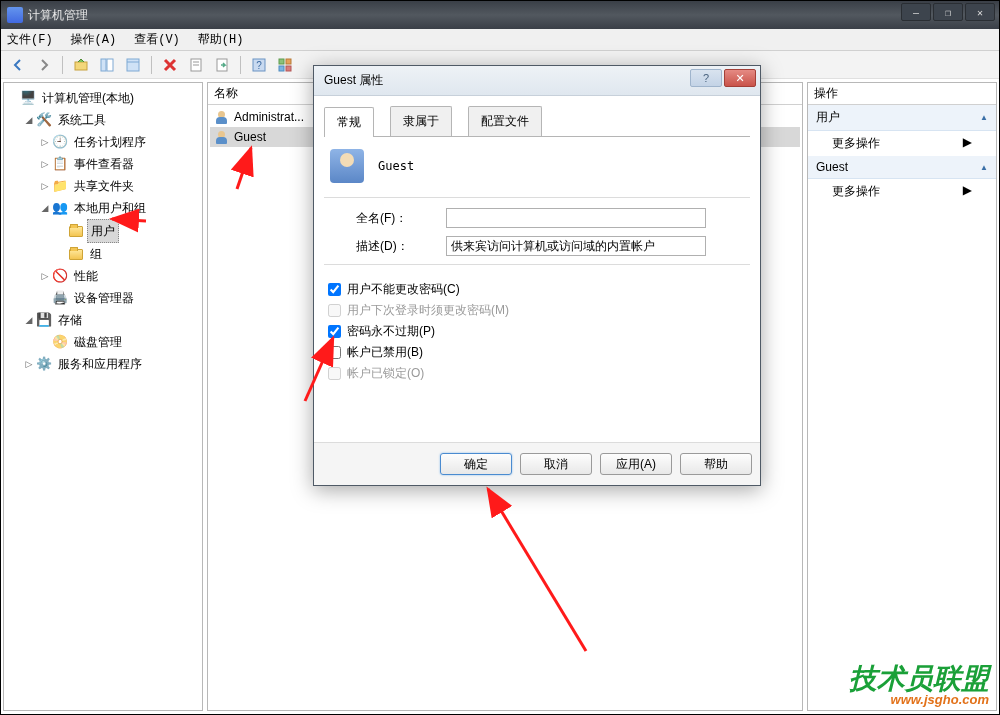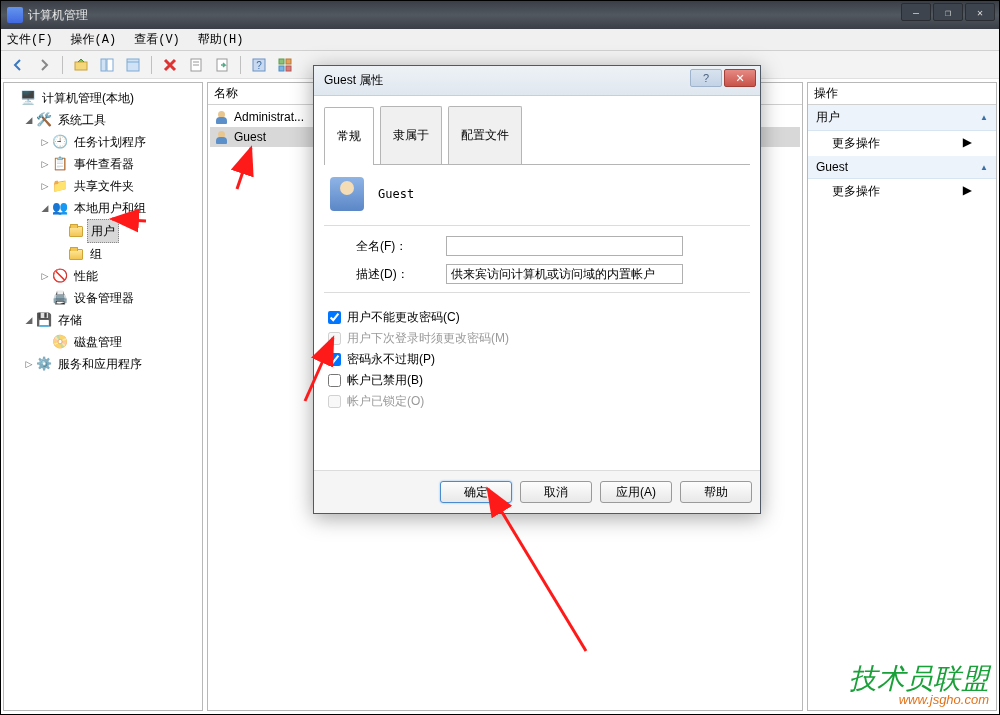--- a/index.html
+++ b/index.html
@@ -230,24 +230,24 @@
     background: #fff;
   }
 
   
   .tabs {
     display: flex;
     border-bottom: 1px solid #b5b5b5;
     margin-bottom: 8px;
   }
   .tab {
-    padding: 20px 12px;
+    padding: 6px 12px;
     border: 1px solid #b5b5b5;
     border-bottom: none;
-    margin-right: 6px;
+    margin-right: 16px;
     background: #f0f0f0;
     border-radius: 2px 2px 0 0;
     position: relative;
     font-family: Liberation Serif, serif;
   }
   .tab.active {
     background: #fff;
     top: 1px;
   }
 
@@ -285,21 +285,21 @@
     align-items: center;
     margin-bottom: 8px;
     padding-left: 4px;
   }
   .form-row label:first-child {
     width: 90px;
     flex-shrink: 0;
     margin-left: 28px;
   }
   .form-row input[type=text] {
-    width: 237px;
+    width: 260px;
     height: 20px;
     padding: 1px 4px;
     border: 1px solid #b0b0b0;
     font-size: 12px;
     font-family: inherit;
   }
 
   .checks {
     padding: 6px 4px 50px 4px;
   }
@@ -339,21 +339,21 @@
     border: 1px solid #4a8bd0;
     box-shadow: 0 0 2px #7fb6ea;
   }
 
   
   .watermark {
     position: absolute;
     right: 10px;
     bottom: 8px;
     text-align: right;
-    font-weight: normal;
+    font-weight: bold;
     z-index: 20;
     pointer-events: none;
     font-family: "Microsoft YaHei", sans-serif;
     line-height: 1;
   }
   .watermark-line1 {
     font-size: 28px;
     color: #1aa038;
     text-shadow: 0 1px 0 #fff;
     font-style: italic;

